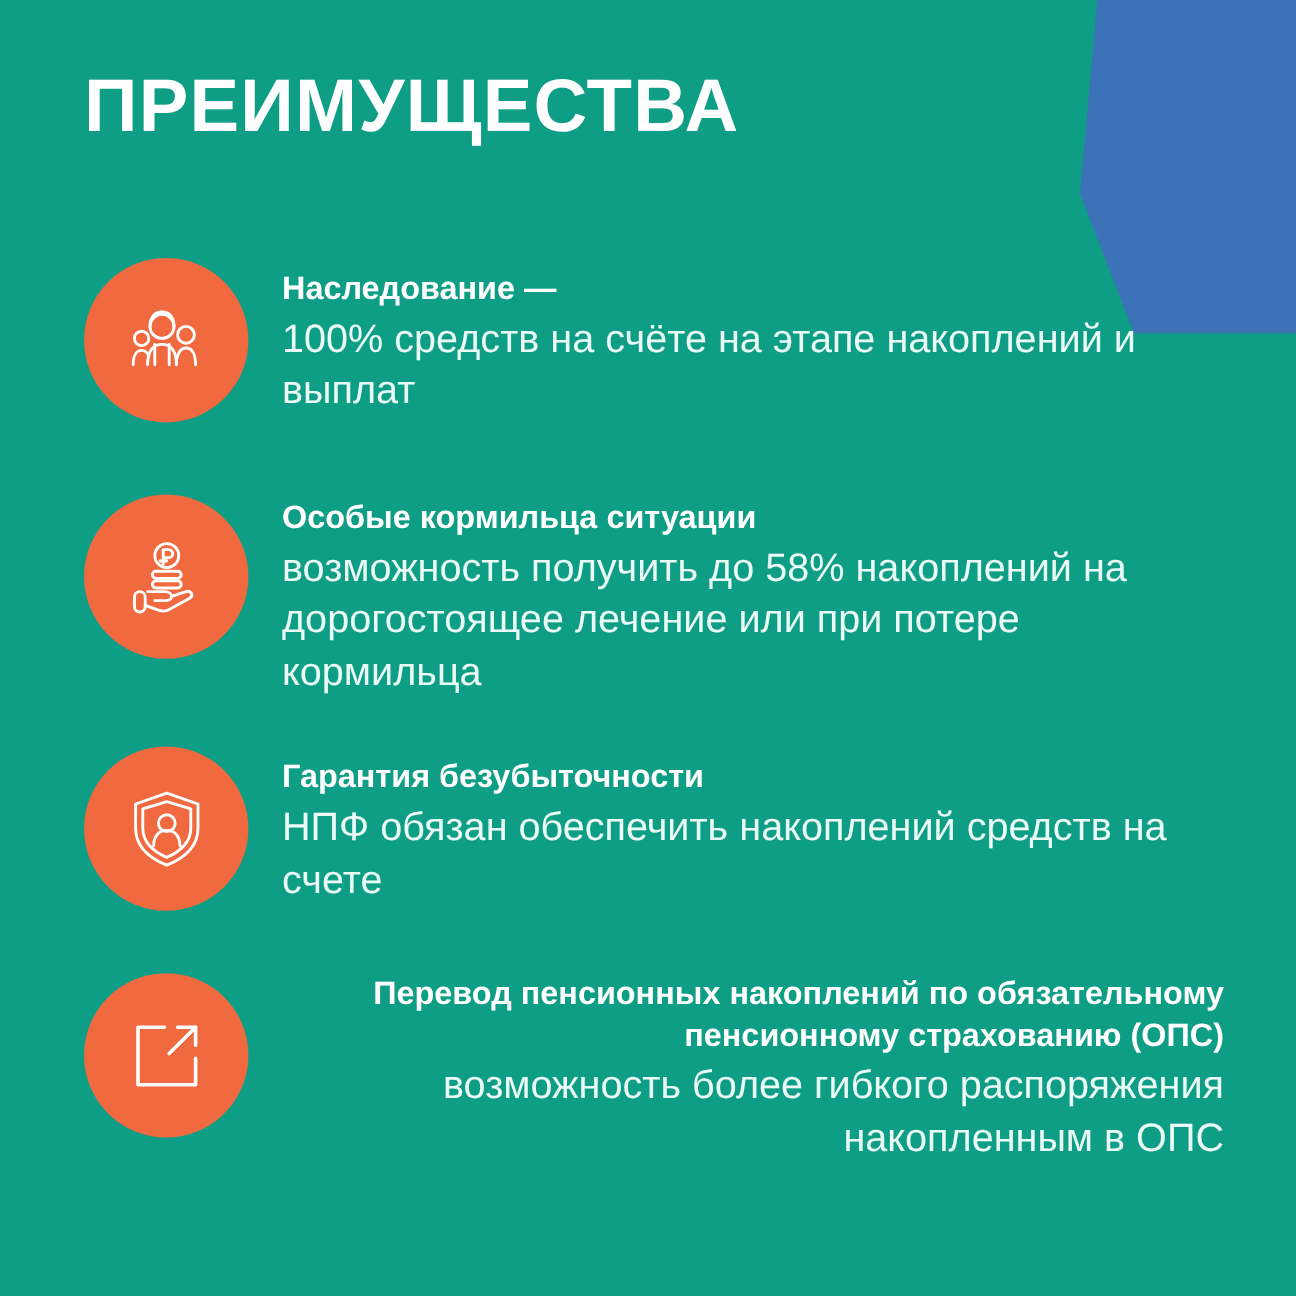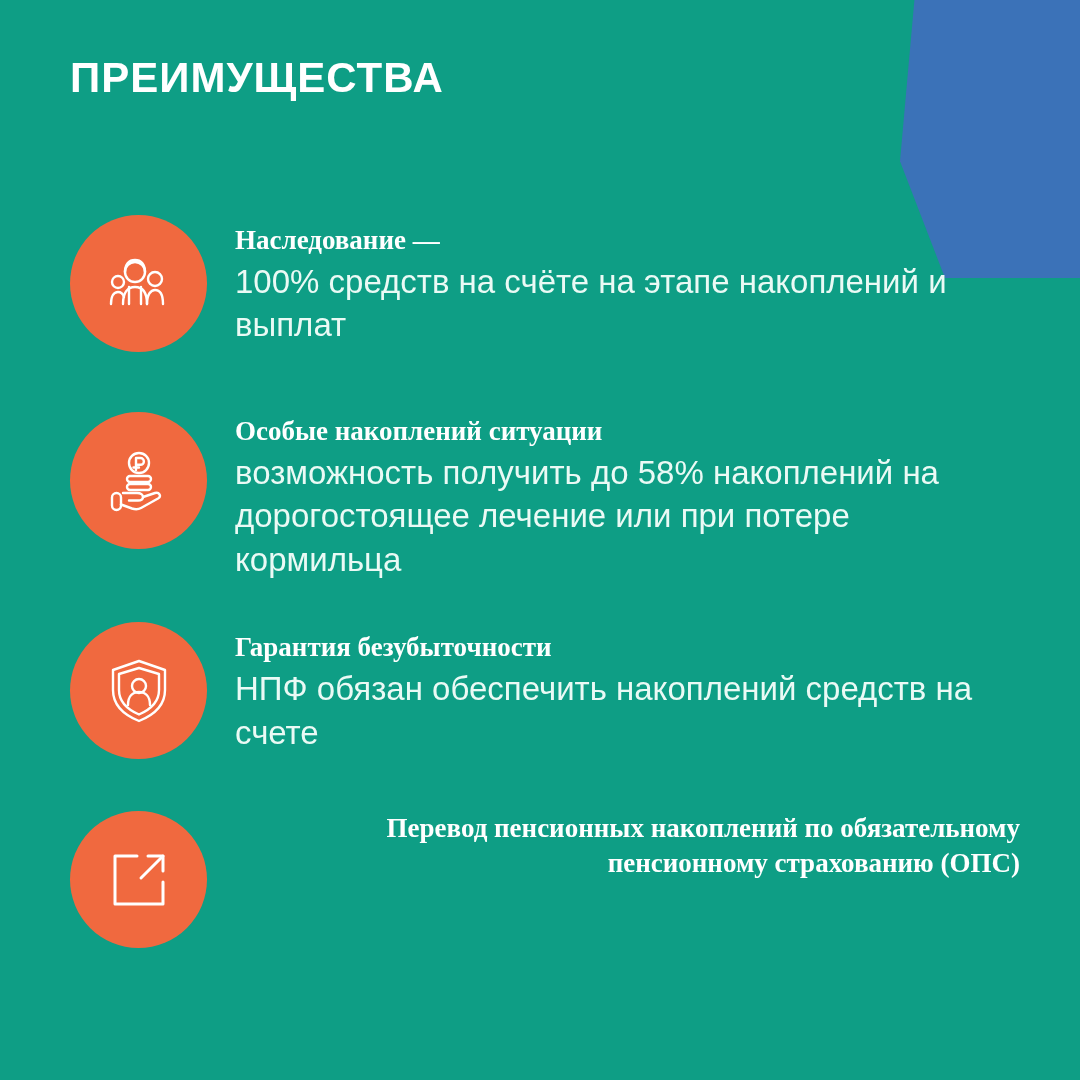--- a/index.html
+++ b/index.html
@@ -29,21 +29,21 @@
     width: 180px;
     height: 278px;
     background: #3b72b8;
     clip-path: polygon(8% 0%, 100% 0%, 100% 100%, 100% 100%, 25% 100%, 0% 58%);
   }
   .title {
     position: absolute;
     left: 70px;
     top: 56px;
     color: #ffffff;
-    font-size: 42px;
+    font-size: 62px;
     font-weight: bold;
     letter-spacing: 1px;
     line-height: 1.05;
     margin: 0;
   }
   .items {
     position: absolute;
     left: 70px;
     top: 215px;
     width: 950px;
@@ -69,21 +69,20 @@
   }
   .item-text {
     padding-top: 12px;
   }
   .item-title {
     color: #ffffff;
     font-size: 27px;
     font-weight: bold;
     line-height: 1.28;
     margin: 0 0 2px 0;
-    font-family: Liberation Serif, serif;
   }
   .item-desc {
     color: #eafaf5;
     font-size: 33px;
     line-height: 1.33;
     margin: 0;
     font-weight: 400;
   }
   
   .item-1 { margin-bottom: 60px; }
@@ -134,21 +133,21 @@
             <path d="M35 15 L35 27 M35 15 L39.5 15 A3.4 3.4 0 0 1 39.5 21.8 L35 21.8 M32.5 24.5 L38 24.5"></path>
             <rect x="26" y="33" width="24" height="6" rx="3"></rect>
             <rect x="26" y="41" width="24" height="6" rx="3"></rect>
             <path d="M22 50 C22 50 30 50 36 50 C40 50 42 52 42 54 C42 56 40 57.5 37 57.5 L28 57.5"></path>
             <path d="M42 54 L54 50 C58 48.6 61 53 57 55.5 L40 65 C37 66.7 34 66.5 31 65.5 L20 61.5"></path>
             <rect x="11" y="50" width="9" height="17" rx="4.5"></rect>
           </svg>
         </span>
       </div>
       <div class="item-text">
-        <p class="item-title">Особые накоплений ситуации</p>
+        <p class="item-title">Особые кормильца ситуации</p>
         <p class="item-desc">возможность получить до 58% накоплений на дорогостоящее лечение или при потере кормильца</p>
       </div>
     </div>
 
     <div class="item item-3">
       <div class="badge">
         <span>
           <svg width="76" height="76" viewBox="0 0 76 76" fill="none" stroke="#ffffff" stroke-width="2.4" stroke-linecap="round" stroke-linejoin="round">
             <path d="M38 8 L64 17 V37 C64 52 53 62 38 68 C23 62 12 52 12 37 V17 Z"></path>
             <path d="M38 15 L58 21 V37 C58 48.5 49.5 56.5 38 61.5 C26.5 56.5 18 48.5 18 37 V21 Z"></path>
@@ -168,17 +167,18 @@
         <span>
           <svg width="76" height="76" viewBox="0 0 76 76" fill="none" stroke="#ffffff" stroke-width="3" stroke-linecap="round" stroke-linejoin="round">
             <path d="M47 14 H62 V29"></path>
             <path d="M62 14 L40 36"></path>
             <path d="M62 40 V62 H14 V14 H36"></path>
           </svg>
         </span>
       </div>
       <div class="item-text">
         <p class="item-title">Перевод пенсионных накоплений по обязательному пенсионному страхованию (ОПС)</p>
+        <p class="item-desc">возможность более гибкого распоряжения накопленным в ОПС</p>
       </div>
     </div>
 
   </div>
 </div>
 
 </body></html>

